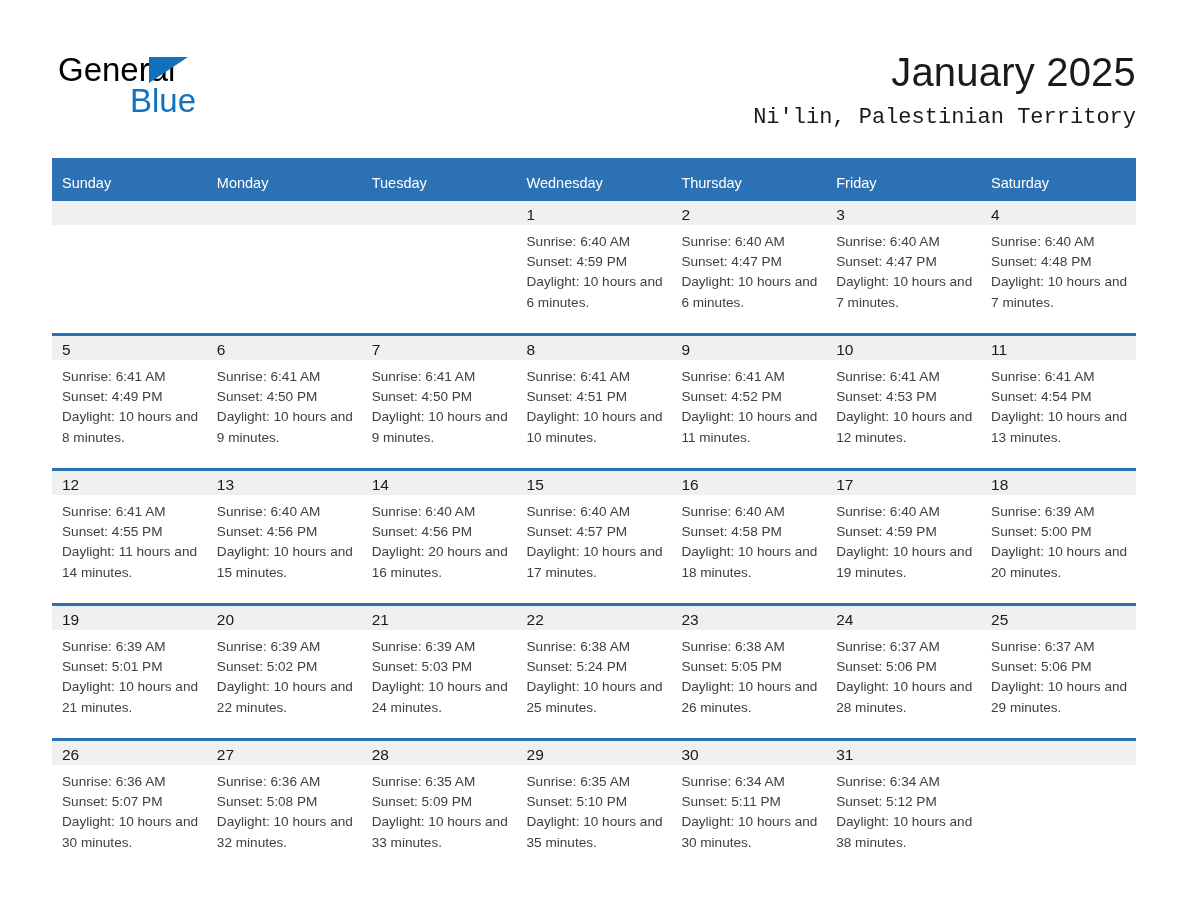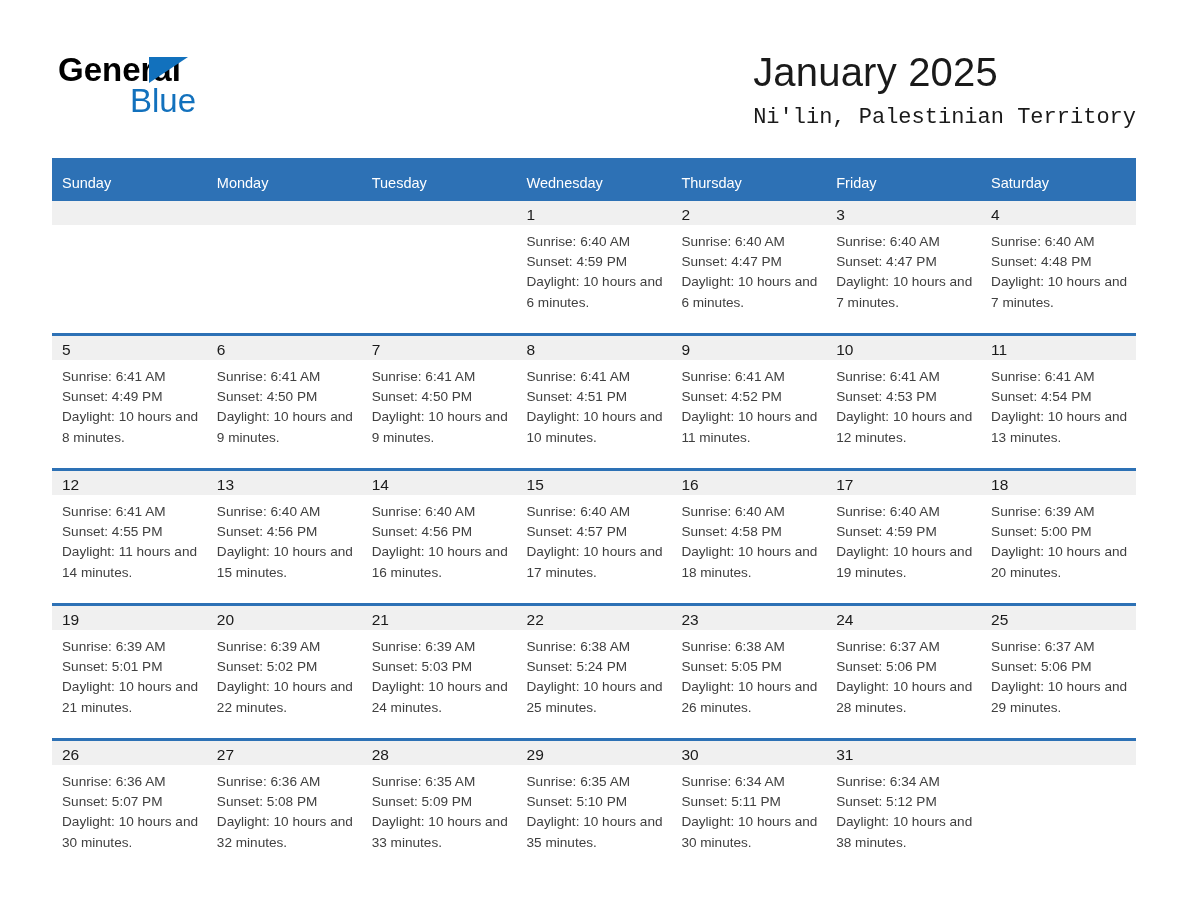--- a/index.html
+++ b/index.html
@@ -30,21 +30,21 @@
     height: 70px;
   }
   .brand-line1 {
     position: absolute;
     left: 0;
     top: 0;
     font-size: 33px;
     line-height: 36px;
     color: #000000;
     letter-spacing: 0px;
-    font-weight: 700;
+    font-weight: 400;
   }
   .brand-triangle {
     position: absolute;
     left: 91px;
     top: 5px;
     width: 0;
     height: 0;
     border-top: 0px solid transparent;
     border-left: 39px solid #1271bd;
     border-bottom: 26px solid transparent;
@@ -56,20 +56,21 @@
     font-size: 33px;
     line-height: 36px;
     color: #1271bd;
     font-weight: 400;
   }
 
   .title-block {
     position: absolute;
     right: 52px;
     top: 48px;
+    text-align: right;
     margin-left: 21px;
   }
   .cal-title {
     font-size: 40px;
     line-height: 48px;
     font-weight: 400;
     color: #1a1a1a;
     letter-spacing: 0.2px;
   }
   .cal-subtitle {
@@ -324,21 +325,21 @@
               <div>Daylight: 10 hours and 15 minutes.</div>
             </div>
           </div>
         </td>
         <td>
           <div class="daycell">
             <div class="daynum-band">14</div>
             <div class="day-info">
               <div>Sunrise: 6:40 AM</div>
               <div>Sunset: 4:56 PM</div>
-              <div>Daylight: 10 hours and 16 minutes.</div>
+              <div>Daylight: 20 hours and 16 minutes.</div>
             </div>
           </div>
         </td>
         <td>
           <div class="daycell">
             <div class="daynum-band">15</div>
             <div class="day-info">
               <div>Sunrise: 6:40 AM</div>
               <div>Sunset: 4:57 PM</div>
               <div>Daylight: 10 hours and 17 minutes.</div>

